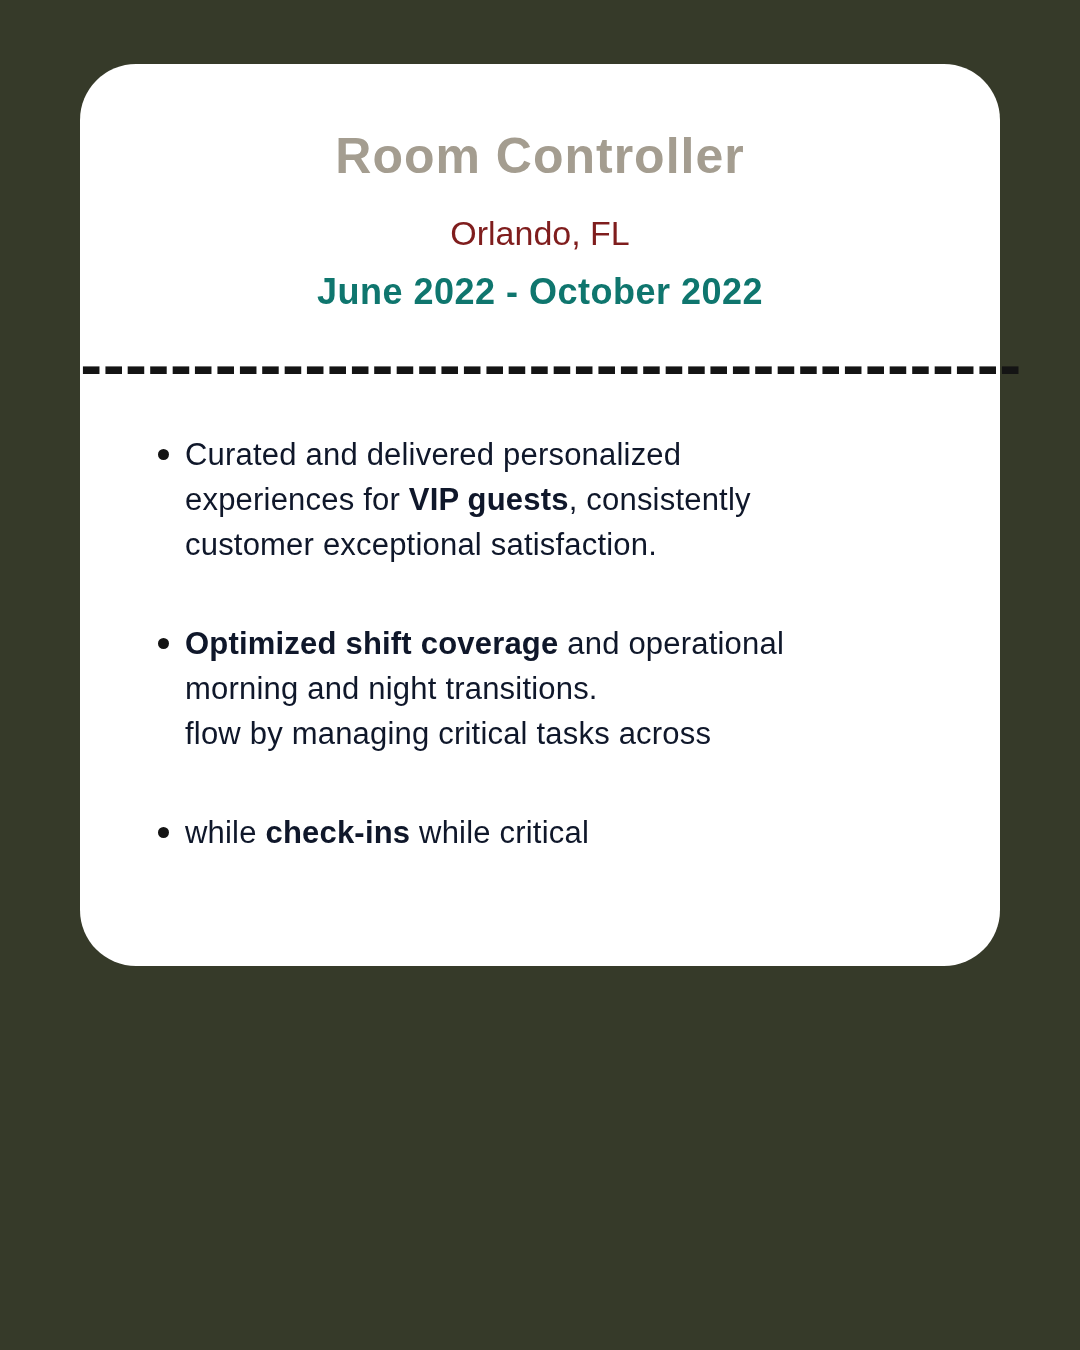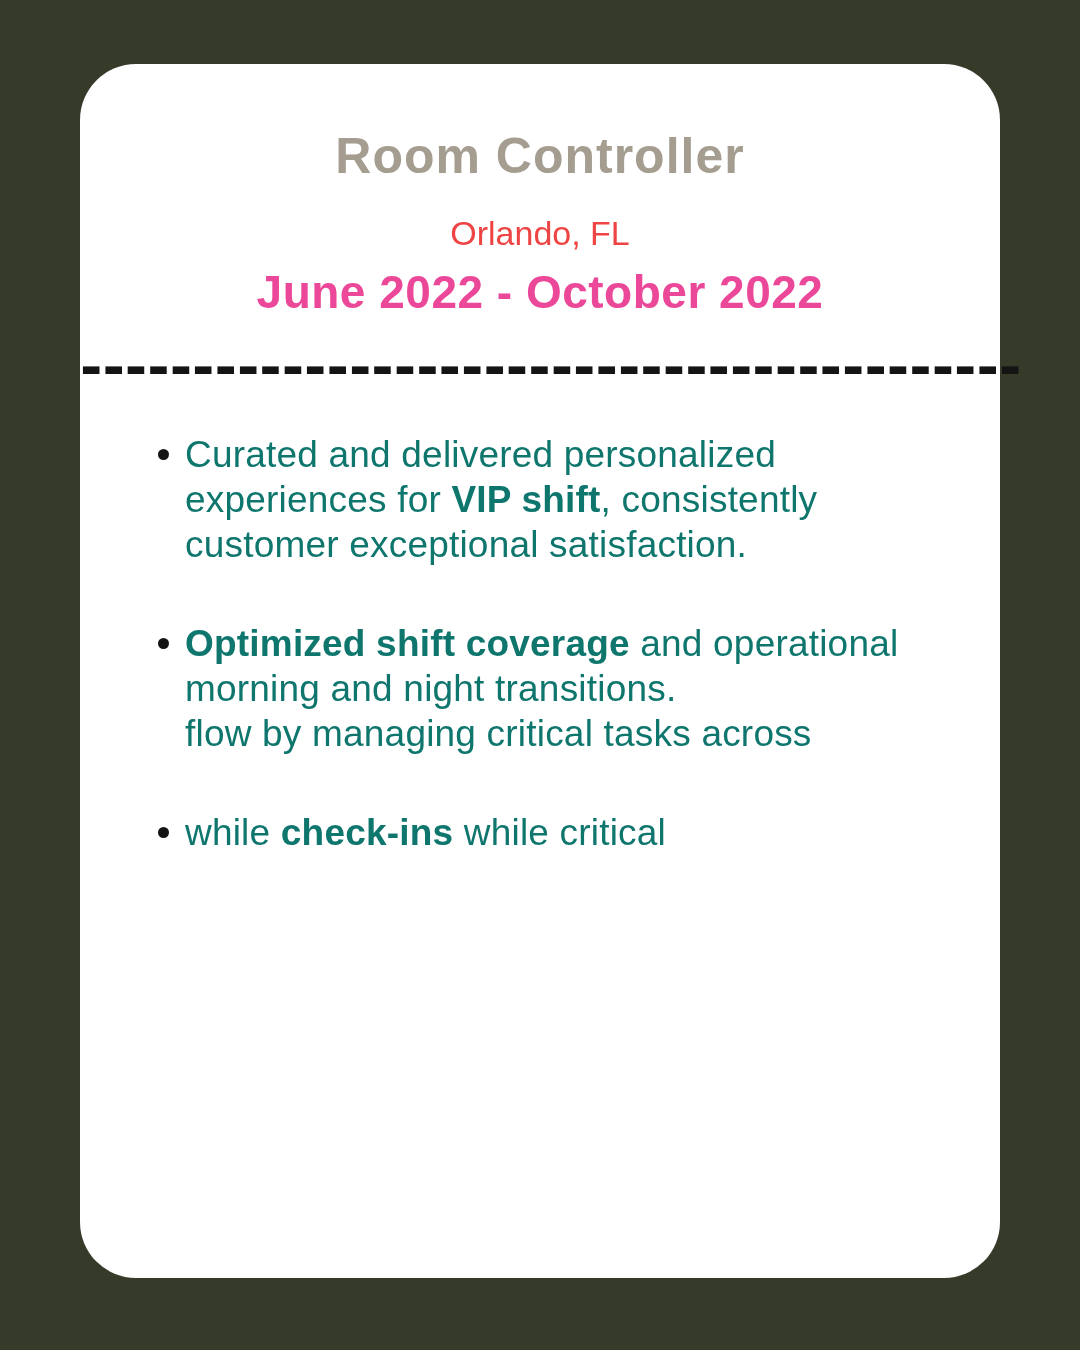--- a/index.html
+++ b/index.html
@@ -8,70 +8,70 @@
     font-family: "Liberation Sans", sans-serif;
     position: relative; overflow: hidden;
   }
   .page {
     position: absolute; inset: 0;
     background: #363a29;
   }
   .card {
     position: absolute;
     left: 80px; top: 64px;
-    width: 920px; height: 1214px;
+    width: 920px; height: 902px;
     background: #ffffff;
     border-radius: 56px;
     box-sizing: border-box;
     text-align: center;
   }
   .title {
     margin: 62px 0 0 0;
     font-size: 50px;
     font-weight: 700;
     letter-spacing: 1px;
     line-height: 60px;
     color: #a49d90;
   }
   .location {
     margin-top: 26px;
     font-size: 34px;
     line-height: 42px;
-    color: #ef4444;
+    color: #7f1d1d;
   }
   .dates {
     margin-top: 14px;
-    font-size: 46px;
+    font-size: 36px;
     font-weight: 700;
     letter-spacing: 0.5px;
     line-height: 48px;
-    color: #ec4899;
+    color: #0f766e;
   }
   .divider {
     margin-top: 32px;
     height: 40px;
     font-family: "DejaVu Sans", sans-serif;
     font-weight: 700;
     font-size: 54px;
     line-height: 40px;
     color: #141414;
     white-space: nowrap;
   }
   ul.bullets {
     margin: 44px 0 0 0;
     padding: 0 50px 0 105px;
     list-style: none;
     text-align: left;
   }
   ul.bullets li {
     position: relative;
     margin-bottom: 54px;
-    font-size: 37px;
+    font-size: 31px;
     line-height: 45px;
-    color: #0f766e;
+    color: #0f172a;
     letter-spacing: 0.2px;
     margin-top: 11px;
   }
   ul.bullets li .dot {
     position: absolute;
     left: -27px; top: 17px;
     width: 11px; height: 11px;
     border-radius: 50%;
     background: #141414;
   }
@@ -84,21 +84,21 @@
 <div class="page" style="background: rgb(54, 58, 41);">
   <div class="card" style="background: rgb(255, 255, 255);">
     <h1 class="title" style="color: rgb(164, 157, 144);">Room Controller</h1>
     <div class="location">Orlando, FL</div>
     <div class="dates">June 2022 - October 2022</div>
     <div class="divider">------------------------------------------</div>
     <ul class="bullets">
         <li>
           <span class="dot"></span>
           <span class="line"><span>Curated and delivered personalized</span></span>
-          <span class="line"><span>experiences for </span><span class="b">VIP shift</span><span>, consistently</span></span>
+          <span class="line"><span>experiences for </span><span class="b">VIP guests</span><span>, consistently</span></span>
           <span class="line"><span>customer exceptional satisfaction.</span></span>
         </li>
         <li>
           <span class="dot"></span>
           <span class="line"><span class="b">Optimized shift coverage</span><span> and operational</span></span>
           <span class="line"><span>morning and night transitions.</span></span>
           <span class="line"><span>flow by managing critical tasks across</span></span>
         </li>
         <li>
           <span class="dot"></span>

